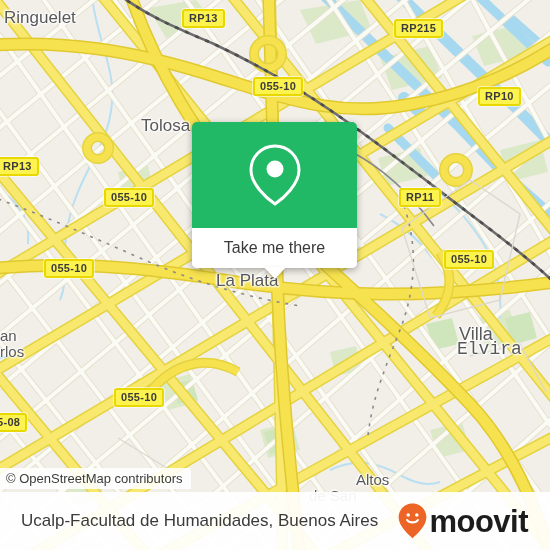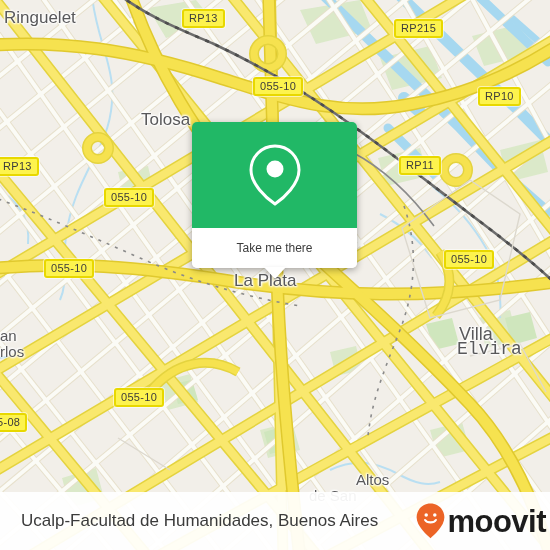--- a/index.html
+++ b/index.html
@@ -29,21 +29,21 @@
   .plabel.sm{font-size:18px;line-height:15px;text-align:center;}
 
   
   .shield{
     position:absolute;
     background:#fdf34e;
     border:2px solid #e8d800;
     border-radius:3px;
     color:#3b3b3b;
     font-size:11px;
-    font-weight:normal;
+    font-weight:bold;
     font-family:"Liberation Sans", sans-serif;
     padding:1px 5px 2px 5px;
     letter-spacing:0.3px;
     line-height:12px;
     white-space:nowrap;
     box-shadow:0 0 0 1px rgba(255,255,255,.55);
   }
 
   
   .card{
@@ -63,21 +63,21 @@
   }
   .pin-svg{display:block;}
   .card-bottom{
     background:#ffffff;
     height:40px;
     border-radius:0 0 5px 5px;
     display:flex;align-items:center;justify-content:center;
     position:relative;
   }
   .card-bottom span{
-    font-size:12px;color:#3b3b3b;
+    font-size:16px;color:#3b3b3b;
     font-family:"Liberation Sans", sans-serif;
   }
   .card-tail{
     position:absolute;
     left:50%;bottom:-11px;margin-left:-11px;
     width:0;height:0;
     border-left:11px solid transparent;
     border-right:11px solid transparent;
     border-top:12px solid #ffffff;
     filter:drop-shadow(0 2px 2px rgba(0,0,0,.2));
@@ -103,21 +103,21 @@
     background:rgba(255,255,255,.93);
     z-index:50;
     display:flex;align-items:center;
   }
   .footer-title{
     position:absolute;left:21px;top:50%;transform:translateY(-50%);
     font-size:17px;color:#3b3b3b;white-space:nowrap;
     font-family:"Liberation Sans", sans-serif;
   }
   .brand{
-    position:absolute;right:4px;top:50%;transform:translateY(-50%);
+    position:absolute;right:22px;top:50%;transform:translateY(-50%);
     display:flex;align-items:center;gap:2px;
   }
   .brand-word{
     font-size:31px;font-weight:bold;color:#1c1c1c;
     letter-spacing:-0.5px;line-height:31px;
     font-family:"Liberation Sans", sans-serif;
   }
 </style>
 </head>
 <body>
@@ -271,37 +271,37 @@
 
       <g stroke="#dcd8ce" stroke-width="1.4" fill="none">
         <path d="M402 228 L 470 180 L 520 214 L 500 300 L 430 318 Z"></path>
         <path d="M470 356 L 520 344 L 546 392"></path>
         <path d="M118 438 L 170 470"></path>
       </g>
     </svg>
 
     <div>
       <div class="plabel big" style="left:4px;top:8px;">Ringuelet</div>
-      <div class="plabel big" style="left:141px;top:110px;">Tolosa</div>
-      <div class="plabel big" style="left:234px;top:271px;text-align:right;">La Plata</div>
+      <div class="plabel big" style="left:141px;top:116px;">Tolosa</div>
+      <div class="plabel big" style="left:216px;top:271px;text-align:right;">La Plata</div>
       <div class="plabel sm" style="left:459px;top:327px;">Villa</div>
       <div class="plabel sm" style="left:457px;top:342px;font-family:Liberation Mono, monospace;">Elvira</div>
       <div class="plabel mid" style="left:0px;top:327px;">an</div>
       <div class="plabel mid" style="left:0px;top:343px;">rlos</div>
       <div class="plabel mid" style="left:312px;top:471px;padding-left:44px;">Altos</div>
       <div class="plabel mid" style="left:309px;top:487px;">de San</div>
     </div>
 
     <div>
       <div class="shield" style="left:182px;top:9px;">RP13</div>
       <div class="shield" style="left:394px;top:19px;">RP215</div>
       <div class="shield" style="left:253px;top:77px;">055-10</div>
       <div class="shield" style="left:478px;top:87px;">RP10</div>
       <div class="shield" style="left:-4px;top:157px;">RP13</div>
-      <div class="shield" style="left:399px;top:156px;">RP11</div>
+      <div class="shield" style="left:399px;top:188px;">RP11</div>
       <div class="shield" style="left:104px;top:188px;">055-10</div>
       <div class="shield" style="left:444px;top:250px;">055-10</div>
       <div class="shield" style="left:44px;top:259px;">055-10</div>
       <div class="shield" style="left:114px;top:388px;">055-10</div>
       <div class="shield" style="left:-10px;top:413px;">5-08</div>
     </div>
   </div>
 
   <div class="card">
     <div class="card-top">
@@ -309,20 +309,21 @@
         <path d="M29 4 C 15.7 4 5 14.7 5 28 C 5 42 20 56 29 62 C 38 56 53 42 53 28 C 53 14.7 42.3 4 29 4 Z" fill="none" stroke="#ffffff" stroke-width="3"></path>
         <circle cx="29" cy="27" r="8.5" fill="#ffffff"></circle>
       </svg>
     </div>
     <div class="card-bottom">
       <span>Take me there</span>
       <div class="card-tail"></div>
     </div>
   </div>
 
+  <div class="attrib">© OpenStreetMap contributors</div>
 
   <div class="footer">
     <div class="footer-title">Ucalp-Facultad de Humanidades, Buenos Aires</div>
     <div class="brand">
       <svg width="29" height="36" viewBox="0 0 29 36">
         <path d="M14.5 0.6 C 6.7 0.6 0.6 6.7 0.6 14.3 C 0.6 23.2 11.3 32.4 14.5 35.2 C 17.7 32.4 28.4 23.2 28.4 14.3 C 28.4 6.7 22.3 0.6 14.5 0.6 Z" fill="#ec6426"></path>
         <circle cx="10.2" cy="12.1" r="1.75" fill="#ffffff"></circle>
         <circle cx="18.8" cy="12.1" r="1.75" fill="#ffffff"></circle>
         <path d="M9.1 17.0 C 11.0 20.2 18.0 20.2 19.9 17.0" fill="none" stroke="#ffffff" stroke-width="2.1" stroke-linecap="round"></path>
       </svg>

